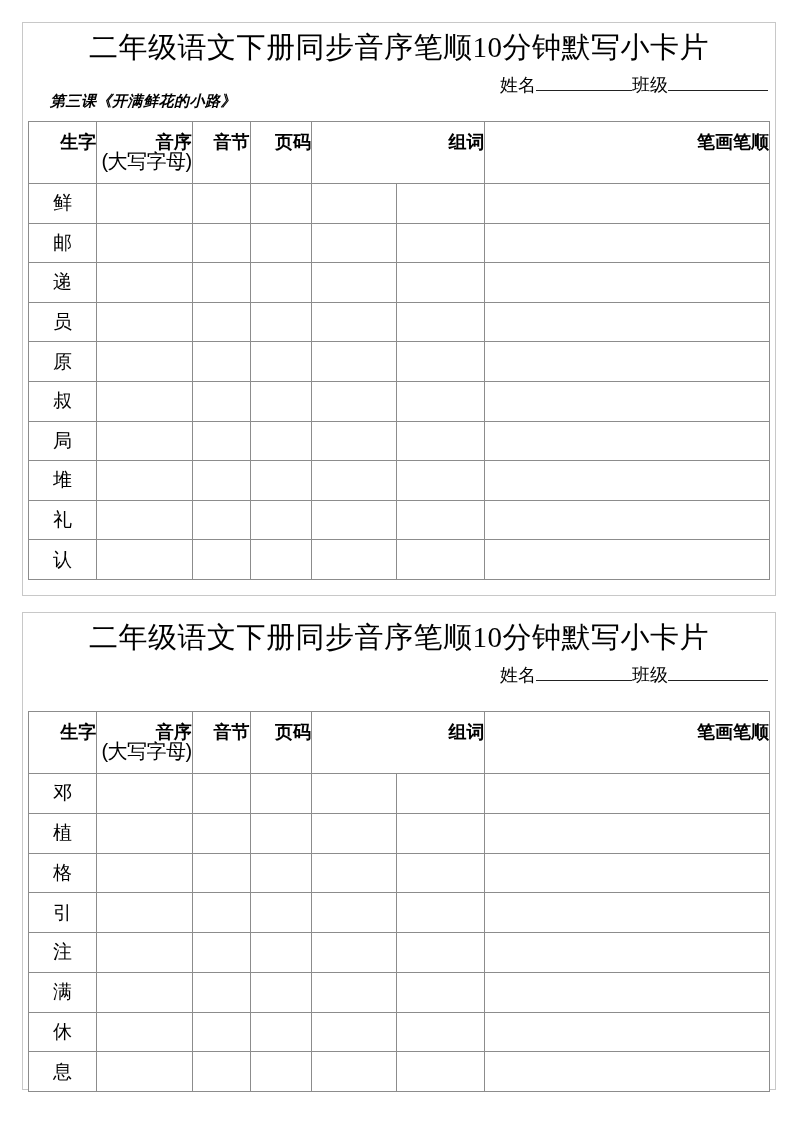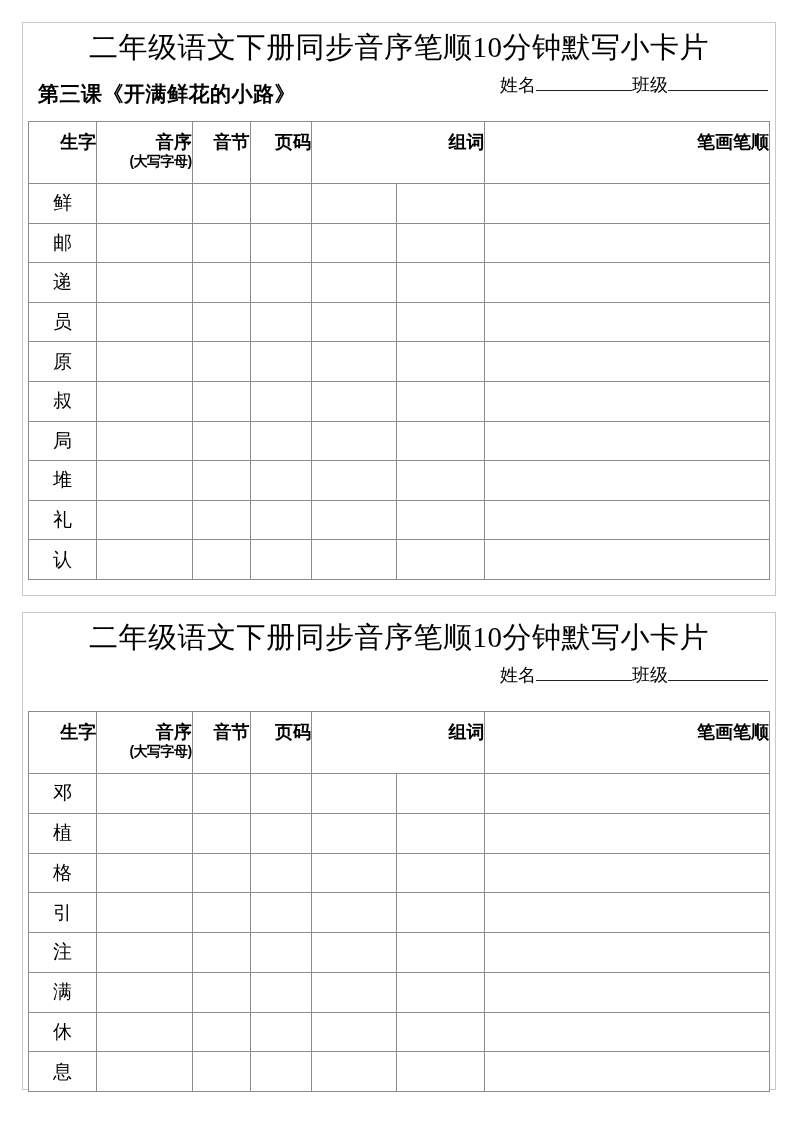--- a/index.html
+++ b/index.html
@@ -51,25 +51,26 @@
     height: 20px;
     border-bottom: 1.5px solid #222222;
   }
   .blank-line--name  { width: 96px; }
   .blank-line--class { width: 100px; }
 
   .lesson-title {
     position: absolute;
     top: 57px;
     left: 15px;
-    margin: 0;
-    font-size: 21px;
+    margin: 12px;
+    font-size: 15px;
     font-weight: 700;
     letter-spacing: 0.5px;
     font-family: "Liberation Sans", "DejaVu Sans", sans-serif;
+    font-style: italic;
   }
 
   .ws-table {
     position: absolute;
     top: 98px;
     left: 5px;
     width: 742px;
     border-collapse: collapse;
     table-layout: fixed;
     background: #ffffff;
@@ -86,24 +87,24 @@
   .ws-table th {
     vertical-align: top;
     padding-top: 9px;
     text-align: right;
     font-family: "Liberation Sans", "DejaVu Sans", sans-serif;
     font-weight: 700;
     font-size: 18px;
     line-height: 22px;
   }
   .th-sub {
-    font-size: 14px;
+    font-size: 20px;
     line-height: 17px;
     letter-spacing: -0.5px;
-    font-weight: 700;
+    font-weight: 400;
   }
   .card--1 .ws-table tbody tr { height: 39.6px; }
   .card--2 .ws-table tbody tr { height: 39.75px; }
   .char-cell {
     text-align: center;
     vertical-align: middle;
     font-size: 19px;
     font-family: "Liberation Serif", "DejaVu Serif", serif;
   }
 </style>

